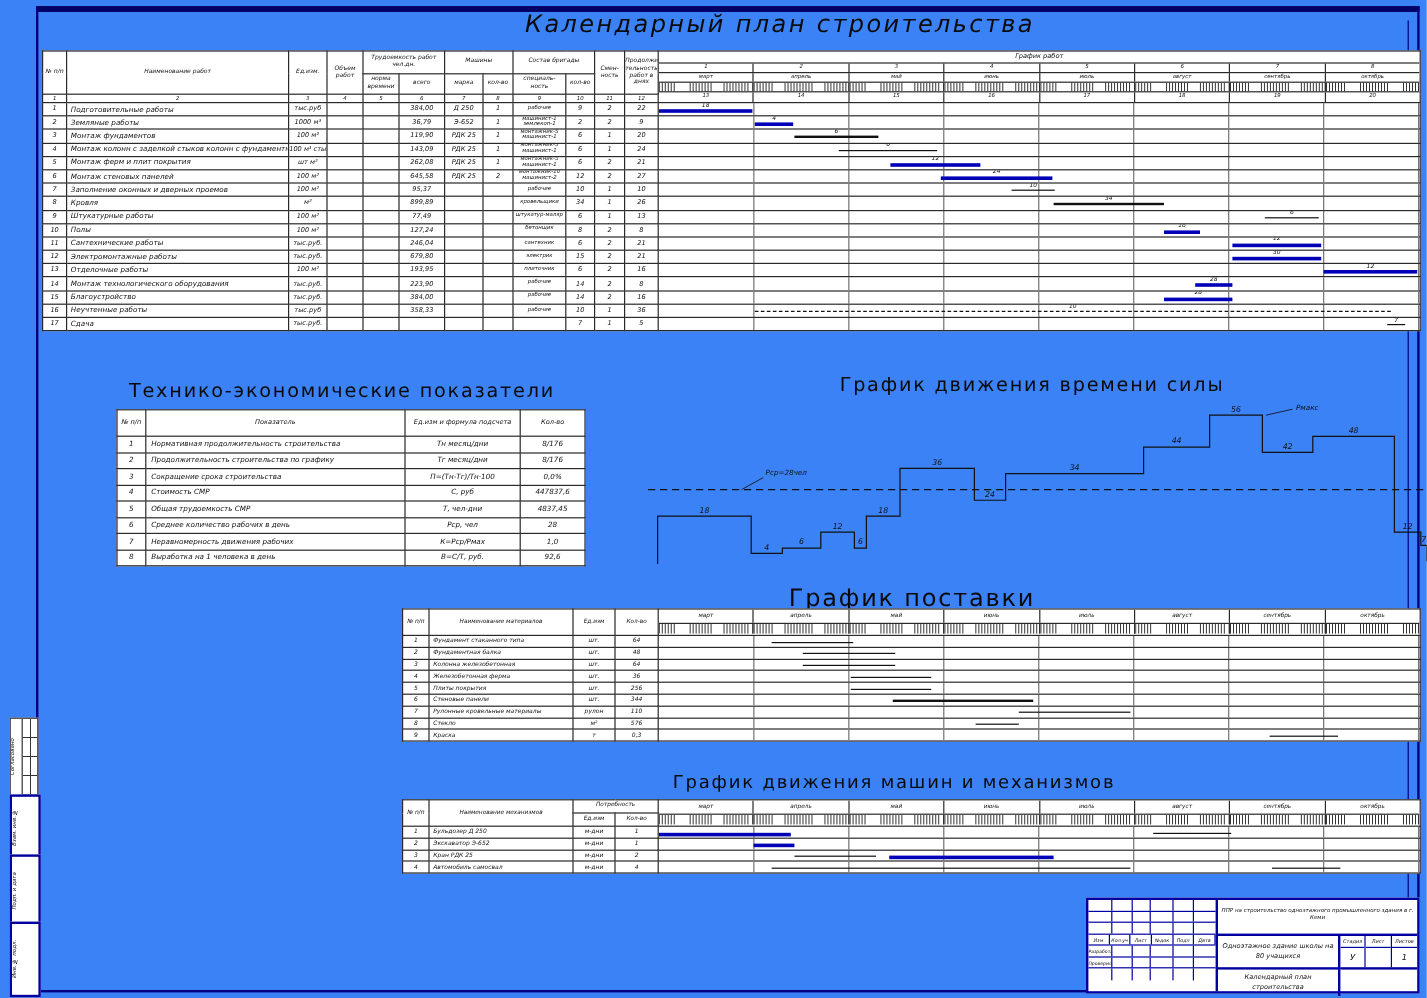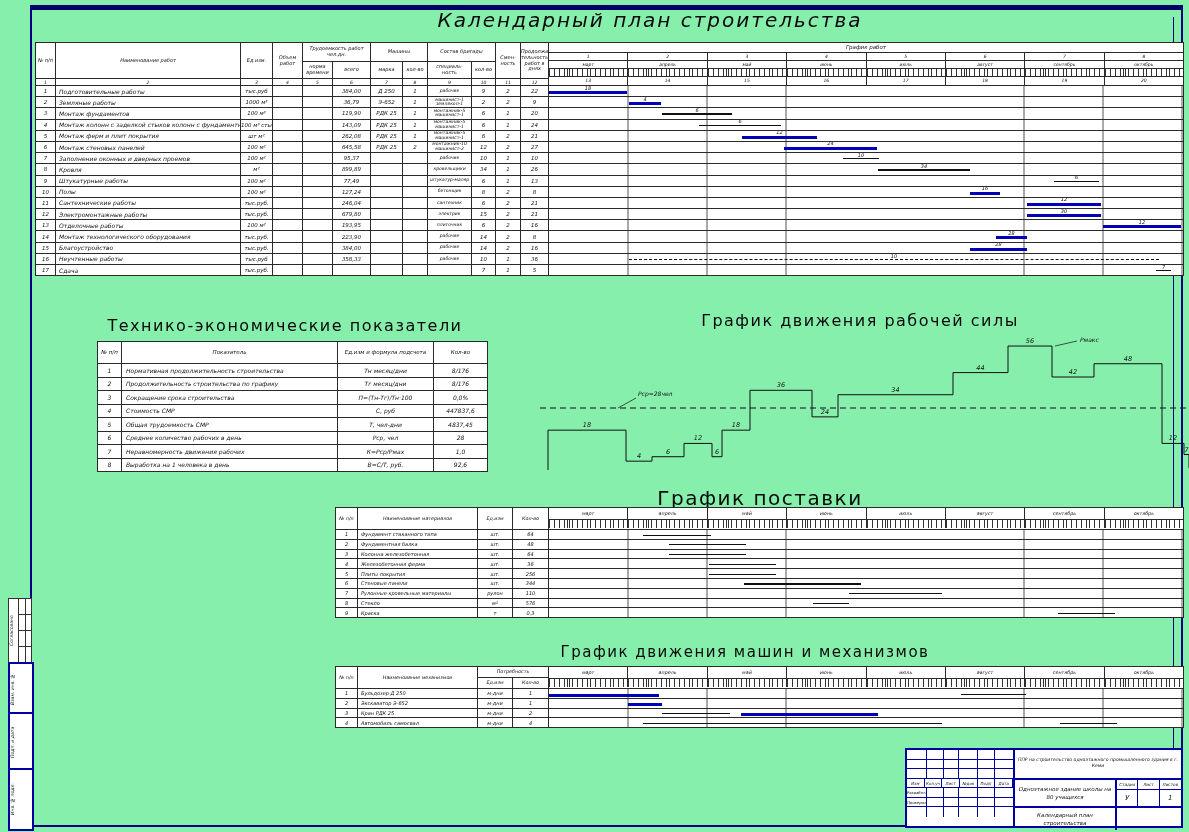--- a/index.html
+++ b/index.html
@@ -1,20 +1,20 @@
 <!DOCTYPE html>
 <html><head>
 <meta charset="utf-8">
 <style>
   html,body { margin:0; padding:0; }
   body {
     width:1189px; height:832px; position:relative; overflow:hidden;
     background:#f4f4f2; font-family:"DejaVu Sans", sans-serif; color:#111;
   }
-  .paper { position:absolute; inset:0; background:#86efac; }
+  .paper { position:absolute; inset:0; background:#3b82f6; }
   .frame {
     position:absolute; left:30px; top:5px; width:1153px; height:822px;
     box-sizing:border-box; border:2px solid #000082; border-top:5px solid #000066;
   }
   .frame-inner-right { position:absolute; top:7px; bottom:6px; right:7px; width:1px; background:#000082; }
 
   .sheet-title {
     position:absolute; top:8px; left:400px; width:500px; text-align:center;
     font-size:20px; font-style:italic; letter-spacing:2px; color:#0a0a0a;
   }
@@ -637,21 +637,21 @@
 
         <tr>
           <td>8</td>
           <td class="t-name">Выработка на 1 человека в день</td>
           <td>В=С/Т, руб.</td>
           <td>92,6</td>
         </tr>
       </tbody>
   </table>
 
-  <div id="labor-title" class="sec-title">График движения рабочей силы</div>
+  <div id="labor-title" class="sec-title">График движения времени силы</div>
   <svg id="labor-svg" width="649" height="142">
     <line x1="0" y1="76" x2="649" y2="76" stroke="#111" stroke-width="1" stroke-dasharray="6 4"></line>
     <line x1="78" y1="76" x2="96" y2="66" stroke="#111" stroke-width="0.7"></line>
     <text x="98" y="64" class="chart-note">Рср=28чел</text>
     <line x1="515" y1="14" x2="537" y2="9" stroke="#111" stroke-width="0.7"></line>
     <text x="540" y="10" class="chart-note">Рмакс</text>
   <polyline points="8,138 8,98.14800000000002 86,98.14800000000002 86,129.144 112,129.144 112,124.71600000000001 144,124.71600000000001 144,111.43200000000002 172,111.43200000000002 172,124.71600000000001 182,124.71600000000001 182,98.14800000000002 210,98.14800000000002 210,58.29599999999999 272,58.29599999999999 272,84.86400000000003 298,84.86400000000003 298,62.72399999999999 413,62.72399999999999 413,40.584 468,40.584 468,14.01600000000002 512,14.01600000000002 512,45.012 554,45.012 554,31.72800000000001 622,31.72800000000001 622,111.43200000000002 644,111.43200000000002 644,122.50200000000001 649,122.50200000000001 649,136" fill="none" stroke="#111" stroke-width="1"></polyline>
       <text x="47" y="95.14800000000002" class="step-label">18</text>
       <text x="99" y="126.144" class="step-label">4</text>
       <text x="128" y="121.71600000000001" class="step-label">6</text>

